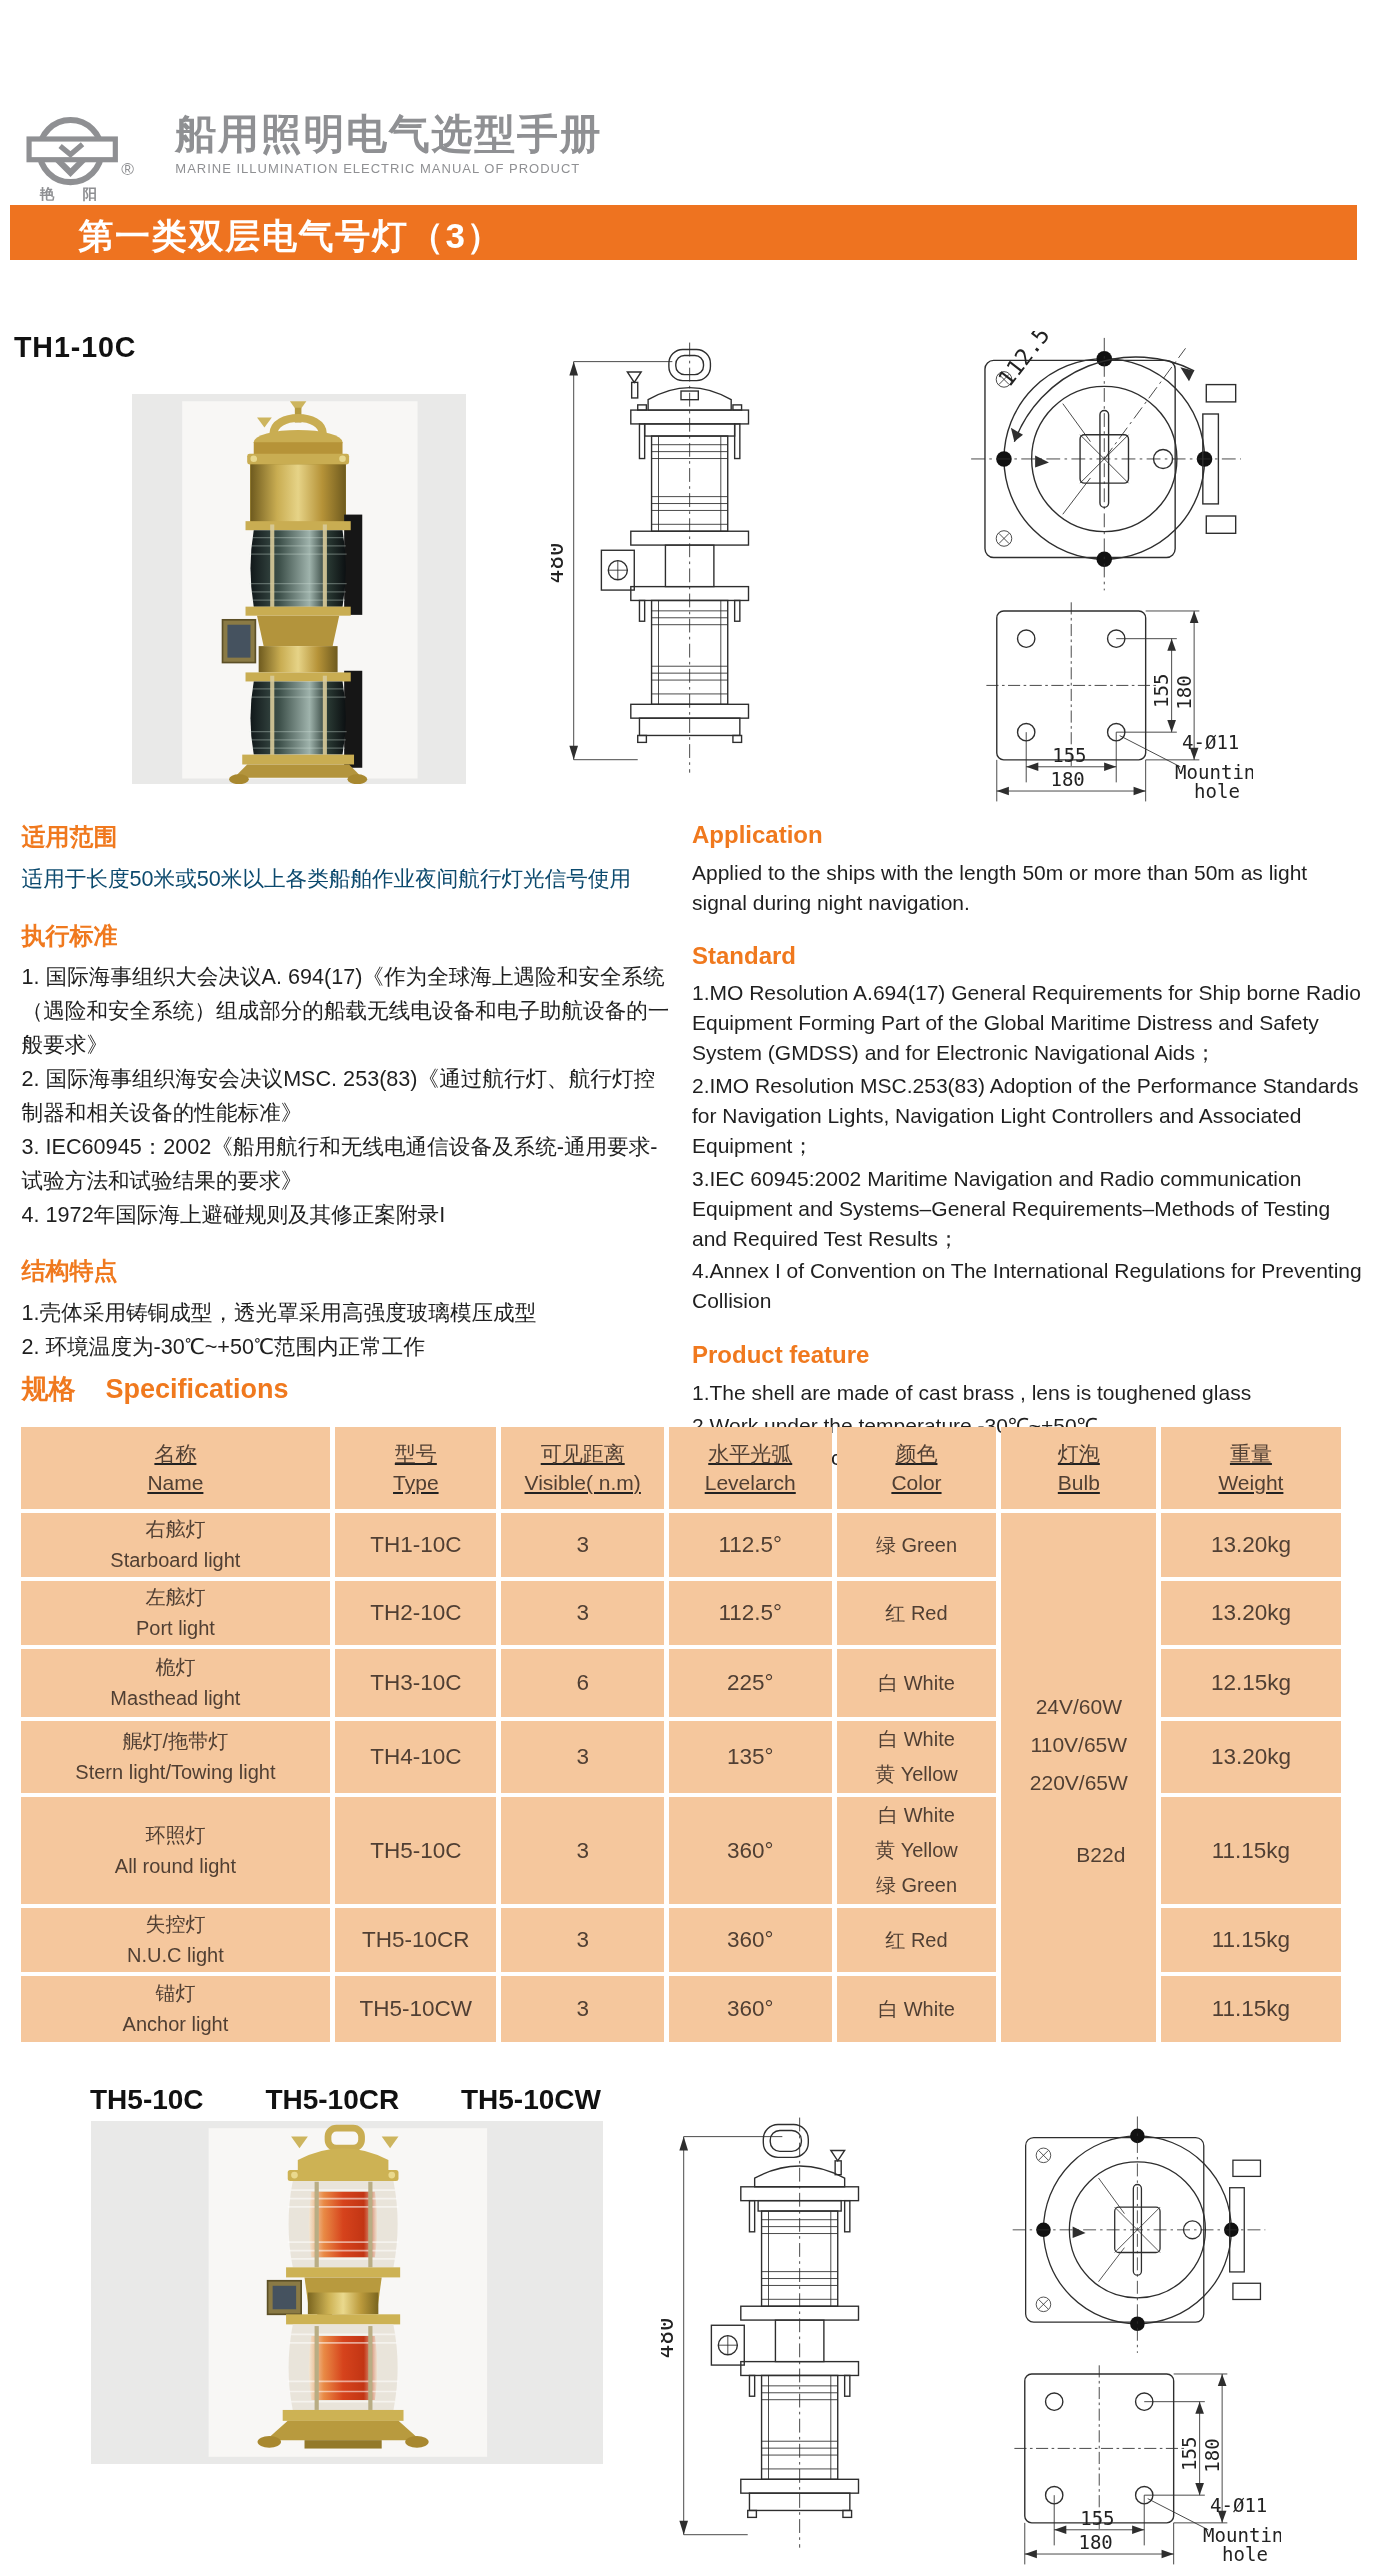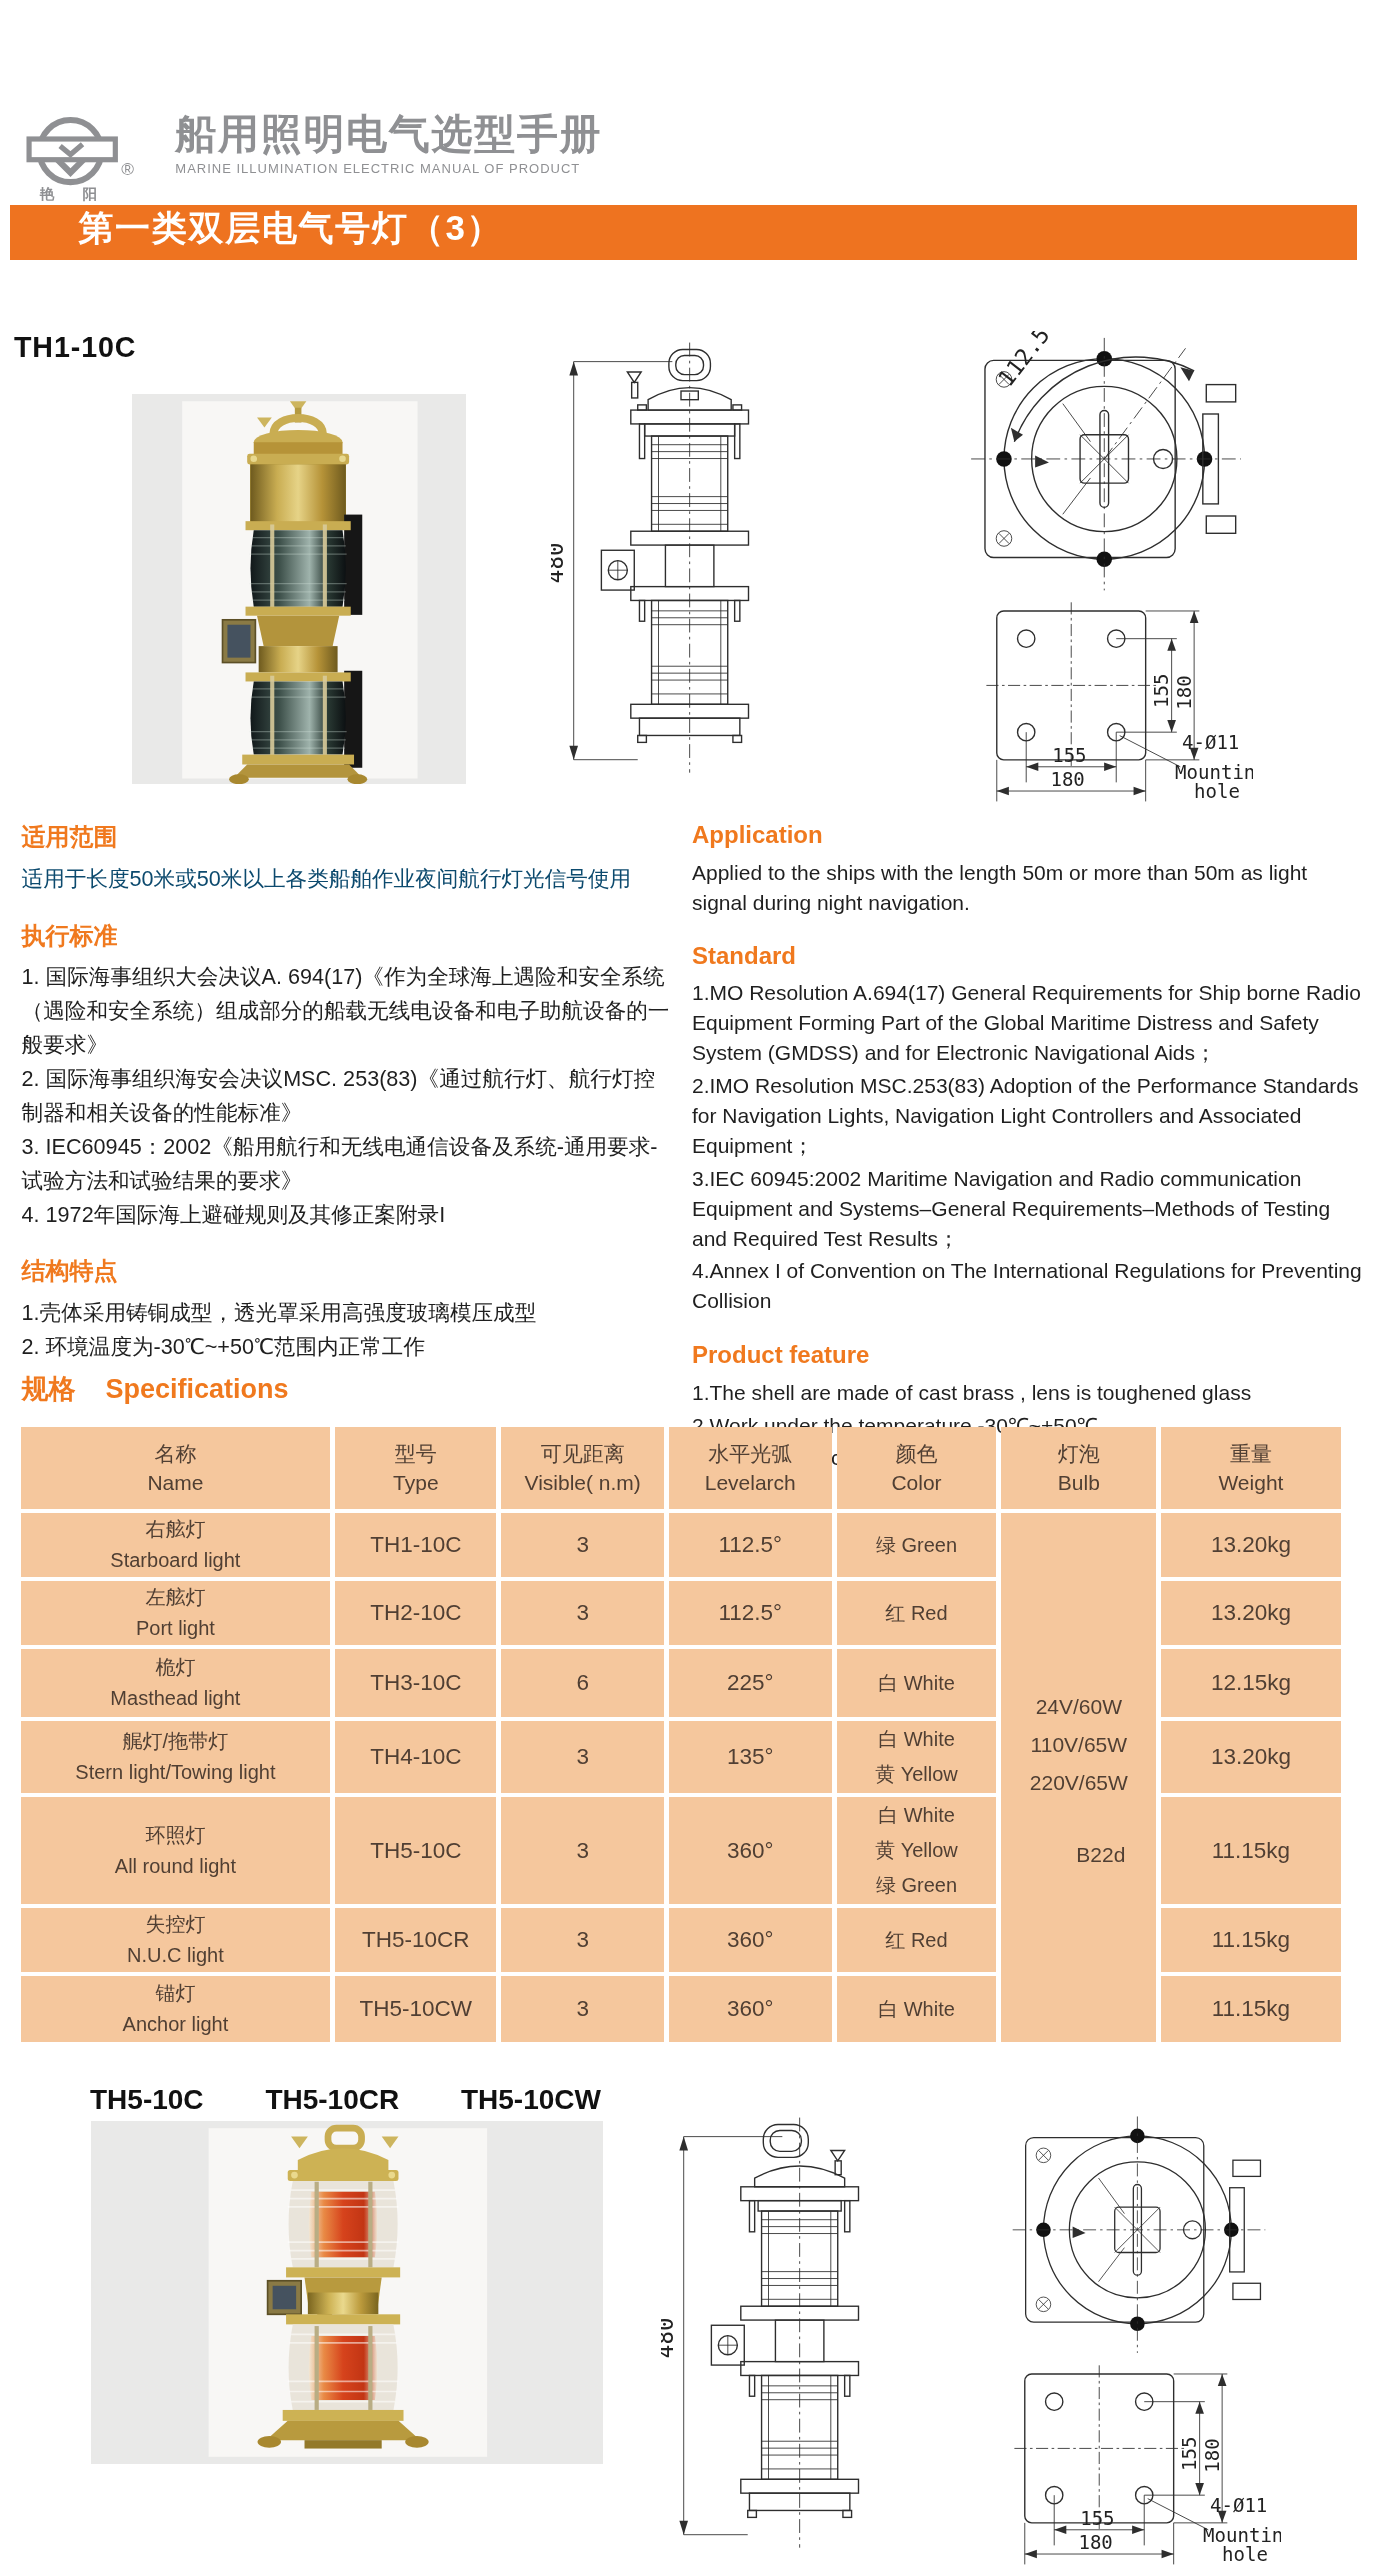--- a/index.html
+++ b/index.html
@@ -10,21 +10,21 @@
   .brand{position:absolute;left:17.3px;top:111px;width:1212px;height:104px;}
   .brand-logo{position:absolute;left:0;top:0;}
   .brand-text{position:absolute;left:158px;top:1.7px;}
   .brand-title{font-size:41px;font-weight:bold;color:#8f9093;letter-spacing:1.7px;line-height:43px;}
   .brand-sub{font-size:13px;color:#8f9093;letter-spacing:1px;margin-top:5.2px;}
   .logo-cn{position:absolute;left:22.5px;top:74px;font-size:14.7px;color:#8f9093;letter-spacing:12px;font-weight:bold;}
   .logo-reg{position:absolute;left:104px;top:48px;font-size:17.3px;color:#8f9093;}
 
   
   .banner{position:absolute;left:10.4px;top:205px;width:1347px;height:55px;background:#ee7320;
-          display:flex;align-items:flex-start;}
+          display:flex;align-items:flex-end;}
   .banner-cn{color:#ffffff;font-size:35px;font-weight:bold;margin-left:68px;letter-spacing:1.7px;}
   .banner-en{color:#ffffff;font-size:27px;font-weight:bold;margin-left:50px;letter-spacing:0;}
 
   
   .model-top{position:absolute;left:14px;top:331px;font-size:28.6px;font-weight:bold;color:#111;letter-spacing:0.9px;}
   .model-bottom{position:absolute;left:90px;top:2084px;font-size:28px;font-weight:bold;color:#111;}
   .model-bottom span{margin-right:54px;}
 
   
   .photo-top{position:absolute;left:132px;top:394px;width:334px;height:390px;background:#e9e9e8;}
@@ -59,21 +59,21 @@
   .spec-head .en{font-size:27px;font-weight:bold;color:#f0791e;margin-left:26px;}
   .spec-table-wrap{position:absolute;left:15.6px;top:1423px;width:1330px;}
   table.spec{border-collapse:separate;border-spacing:5.2px 4.3px;width:100%;table-layout:fixed;}
   table.spec td{background:#f5c79d;text-align:center;vertical-align:middle;color:#503f33;}
   .hdr-cn{font-size:21px;line-height:29px;}
   .hdr-en{font-size:21px;line-height:29px;}
   .c-name .cn{font-size:20px;line-height:31px;}
   .c-name .en{font-size:20px;line-height:31px;}
   .c-val{font-size:22.5px;}
   .c-col div{font-size:20px;line-height:35px;}
-  .r-h{height:82px;} .r-1{height:64px;} .r-2{height:64px;} .r-3{height:68px;}
+  .r-h{height:82px;text-decoration:underline;} .r-1{height:64px;} .r-2{height:64px;} .r-3{height:68px;}
   .r-4{height:66px;} .r-5{height:104px;} .r-6{height:64px;} .r-7{height:66px;margin-top:12px;}
   .bulb-cell{font-size:21px;}
   .bulb-cell .v{line-height:38px;}
   .bulb-cell .b{margin-top:40px;line-height:26px;margin-left:44px;}
 </style>
 </head>
 <body>
 
 <div class="page">
 

